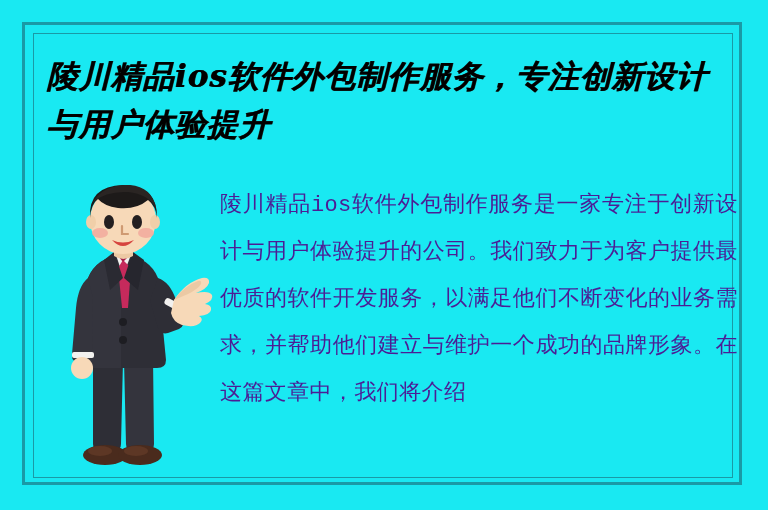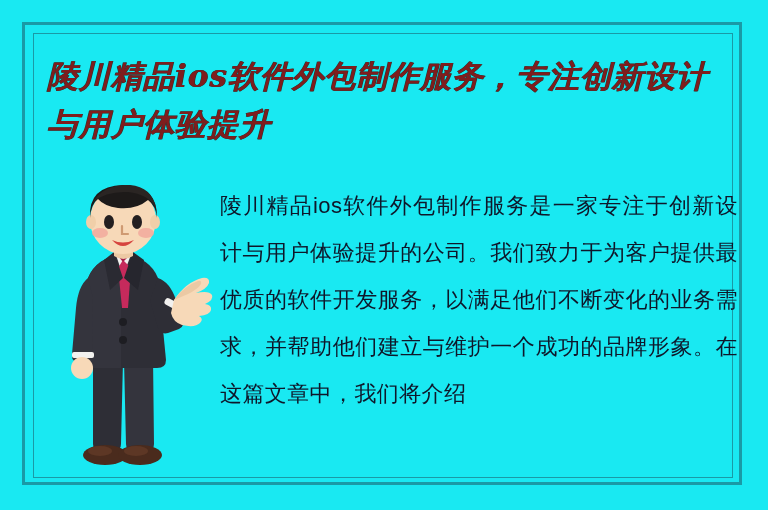--- a/index.html
+++ b/index.html
@@ -42,39 +42,39 @@
     box-sizing: border-box;
     pointer-events: none;
   }
 
   
   .headline {
     position: absolute;
     left: 47px;
     top: 52px;
     width: 690px;
-    color: #7f1d1d;
+    color: #000000;
     font-family: "DejaVu Serif", serif;
     font-size: 31px;
     font-weight: bold;
     font-style: italic;
     line-height: 48px;
     letter-spacing: 1px;
     text-shadow: 0.5px 0 0 #1d3c35, -0.4px 0.4px 0 #1d3c35;
     white-space: pre-wrap;
   }
 
   
   .bodycopy {
     position: absolute;
     left: 220px;
     top: 182px;
     width: 518px;
-    color: #0f172a;
-    font-family: Liberation Sans, sans-serif;
+    color: #4c1d95;
+    font-family: Liberation Mono, monospace;
     font-size: 22px;
     line-height: 47px;
     letter-spacing: 0.4px;
     text-align: justify;
     text-justify: inter-character;
   }
 
   
   .figure {
     position: absolute;

